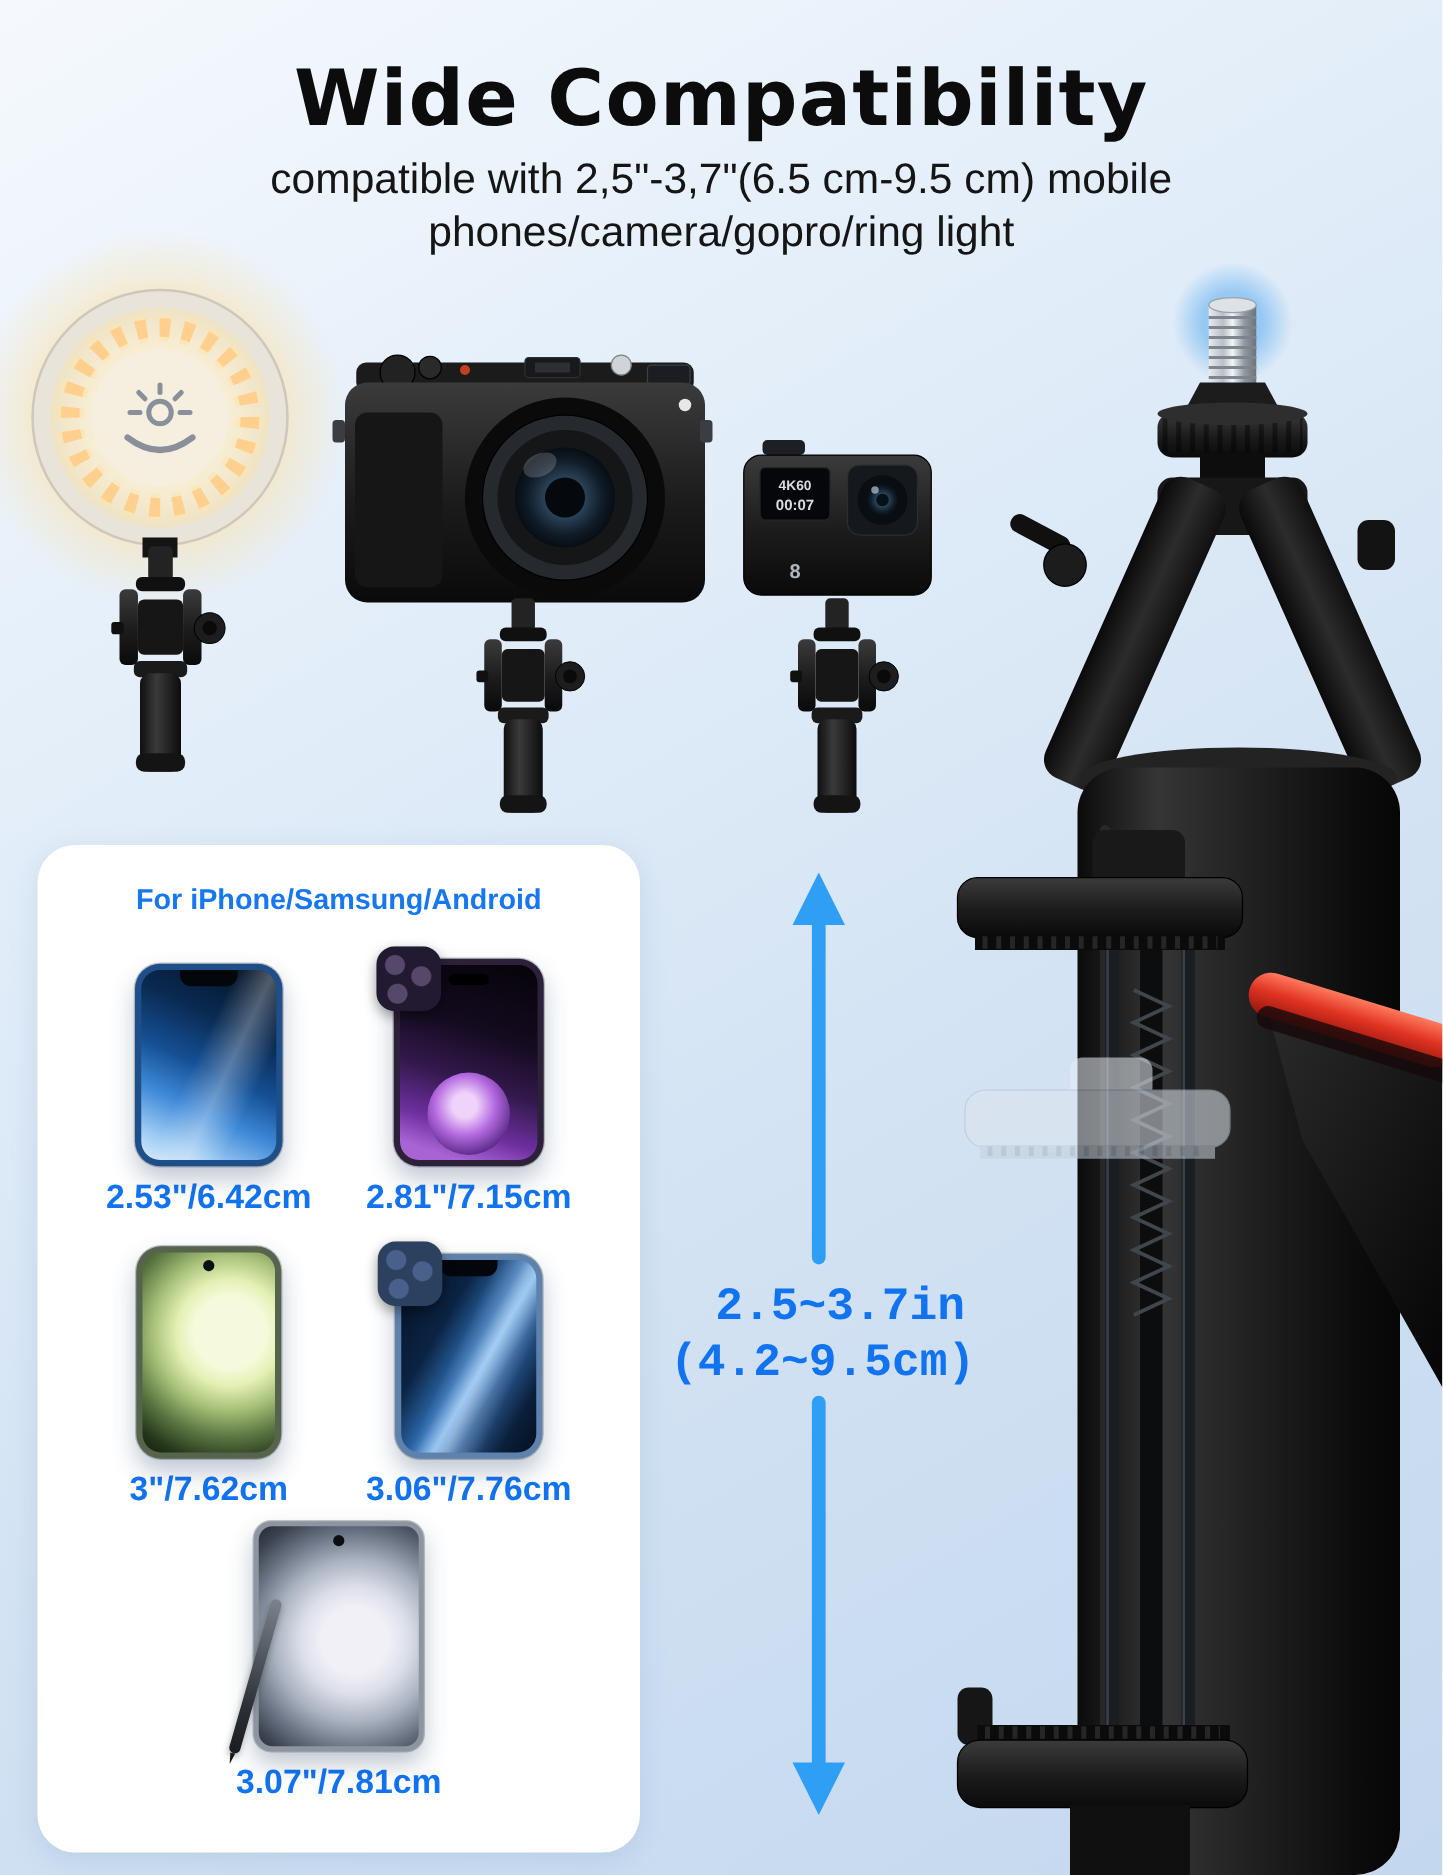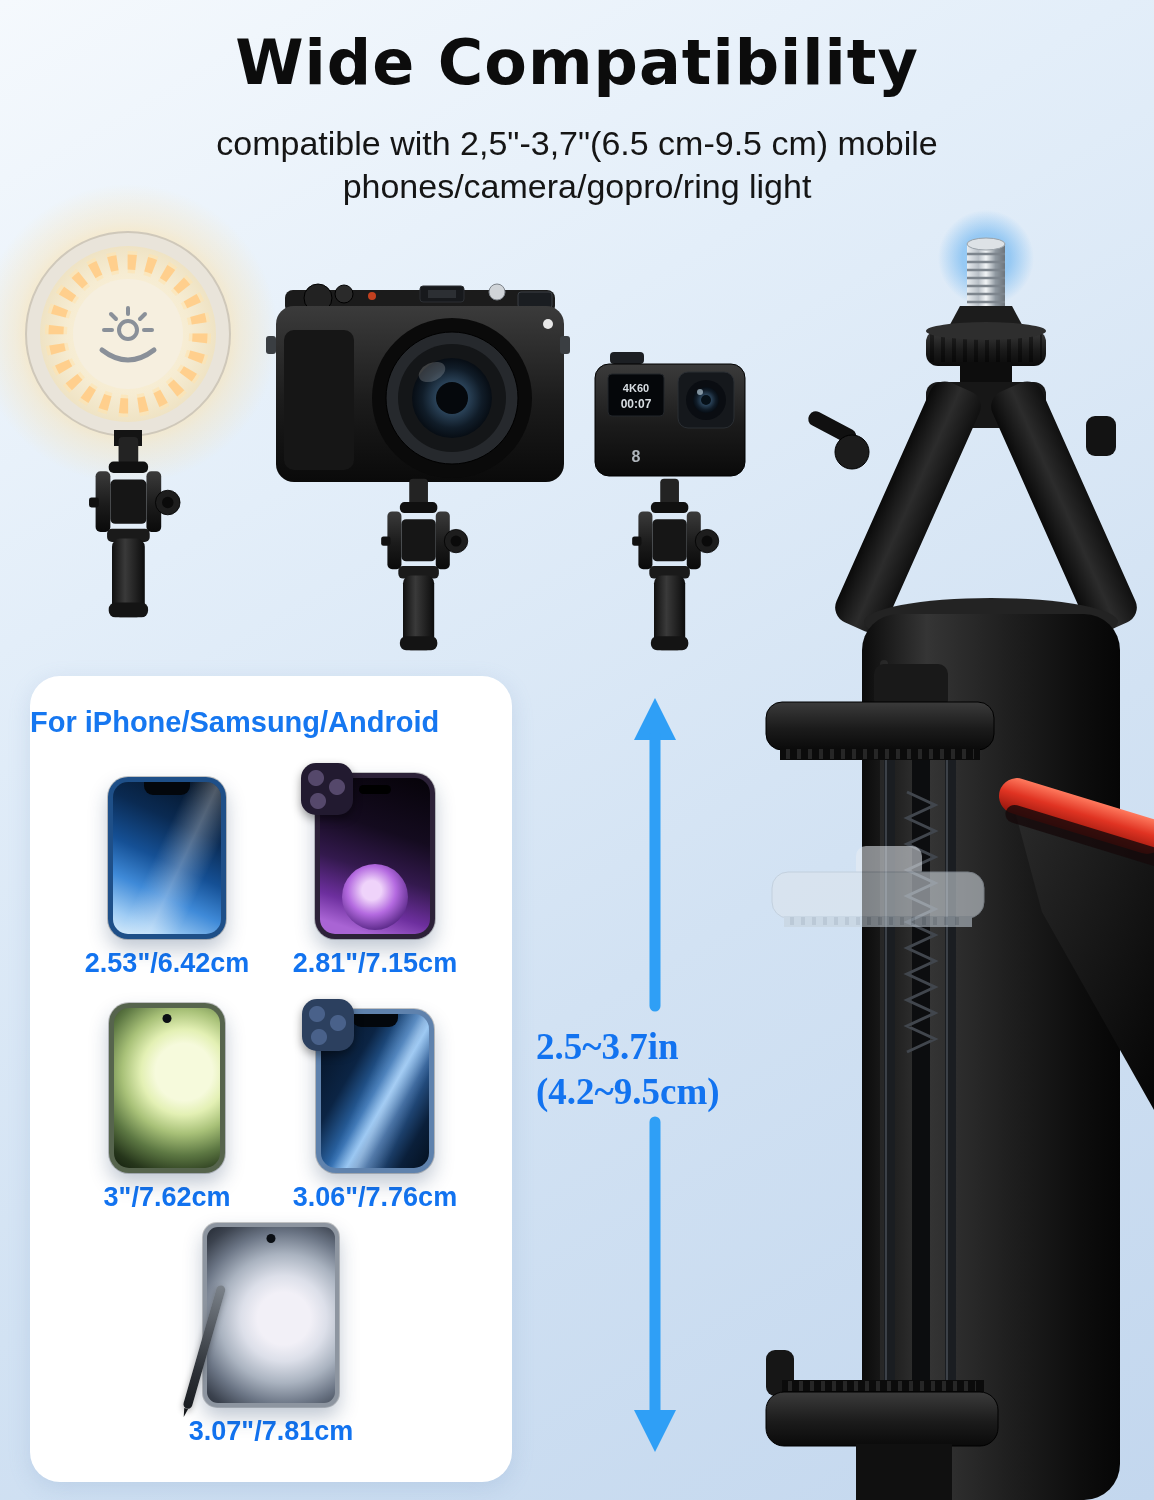--- a/index.html
+++ b/index.html
@@ -5,33 +5,33 @@
   html,body{margin:0;padding:0;background:#ffffff;}
   .canvas{
     position:relative;width:1154px;height:1500px;margin:0 auto;overflow:hidden;
     background:linear-gradient(150deg,#f5f9fd 0%,#e3eef9 30%,#d2e2f3 62%,#c3d7ee 100%);
     font-family:"Liberation Sans",sans-serif;
   }
   .art{position:absolute;inset:0;width:1154px;height:1500px;}
   .title{
     position:absolute;top:26px;left:0;right:0;text-align:center;
     font-family:"DejaVu Sans",sans-serif;font-weight:bold;font-size:62px;
-    color:#0c0c0c;letter-spacing:1px;margin:0;
+    color:#0c0c0c;letter-spacing:1px;margin:16px;
   }
   .subtitle{
     position:absolute;top:122px;left:50%;transform:translateX(-50%);
     width:930px;text-align:center;font-size:34px;line-height:1.26;color:#151515;margin:0;
   }
   .card{
     position:absolute;left:30px;top:676px;width:482px;height:806px;
     background:#ffffff;border-radius:30px;
     box-shadow:0 6px 22px rgba(110,145,190,.20);
   }
   .card-heading{
-    margin-top:30px;text-align:left;color:#1677f0;font-size:29px;font-weight:bold;
+    margin-top:30px;text-align:center;color:#1677f0;font-size:23px;font-weight:bold;
   }
   .phones{display:flex;flex-wrap:wrap;justify-content:center;padding:14px 10px 0;}
   .tile{flex:0 0 45%;display:flex;flex-direction:column;align-items:center;margin-bottom:8px;}
   .tile.wide{flex-basis:100%;}
   .pbox{height:186px;display:flex;align-items:flex-end;justify-content:center;}
   .caption{color:#1273f0;font-weight:bold;font-size:27px;margin-top:9px;}
   .phone{position:relative;border-radius:20px;
     box-shadow:0 10px 20px rgba(25,55,95,.28),0 0 0 1px rgba(0,0,0,.22);}
   .screen{position:absolute;inset:5px;border-radius:15px;overflow:hidden;}
   .notch{position:absolute;top:5px;left:50%;transform:translateX(-50%);
@@ -65,22 +65,22 @@
   .iphone14pro{width:120px;height:166px;background:#2c2138;}
   .iphone14pro .screen{background:linear-gradient(198deg,#060309 0%,#140b1f 35%,#33194d 58%,#6d2f9e 78%,#a964d4 92%);}
   .s23{width:116px;height:170px;background:#56644d;}
   .s23 .screen{background:radial-gradient(circle at 66% 40%,#f6fadc 0 24%,#e3f0b4 36%,#a8c178 52%,#5d7843 70%,#26361b 88%,#141f0e 100%);}
   .iphone13pro{width:118px;height:164px;background:#5f82ad;}
   .iphone13pro .screen{background:linear-gradient(120deg,#050f1d 0%,#0b2444 32%,#2e6cb0 50%,#7fb8ef 58%,#2c5c96 68%,#0a1f3a 85%,#04101f 100%);}
   .s23ultra{width:136px;height:184px;background:#8d95a0;border-radius:14px;}
   .s23ultra .screen{inset:4px;border-radius:11px;
     background:radial-gradient(circle at 60% 52%,#f2f0f7 0 22%,#dcdfe9 36%,#aab3c0 54%,#6b7585 72%,#3b424e 88%,#262c36 100%);}
   .range-text{
-    position:absolute;left:536px;top:1024px;width:236px;text-align:left;
-    color:#1273f0;font-family:Liberation Serif, serif;font-weight:bold;
+    position:absolute;left:536px;top:1024px;width:236px;text-align:right;
+    color:#1273f0;font-family:Liberation Mono, monospace;font-weight:bold;
     font-size:37px;line-height:1.22;
   }
 </style>
 </head>
 <body>
 
 <div class="canvas">
 
   <svg class="art" viewBox="0 0 1154 1500" aria-hidden="true">
     <defs>

